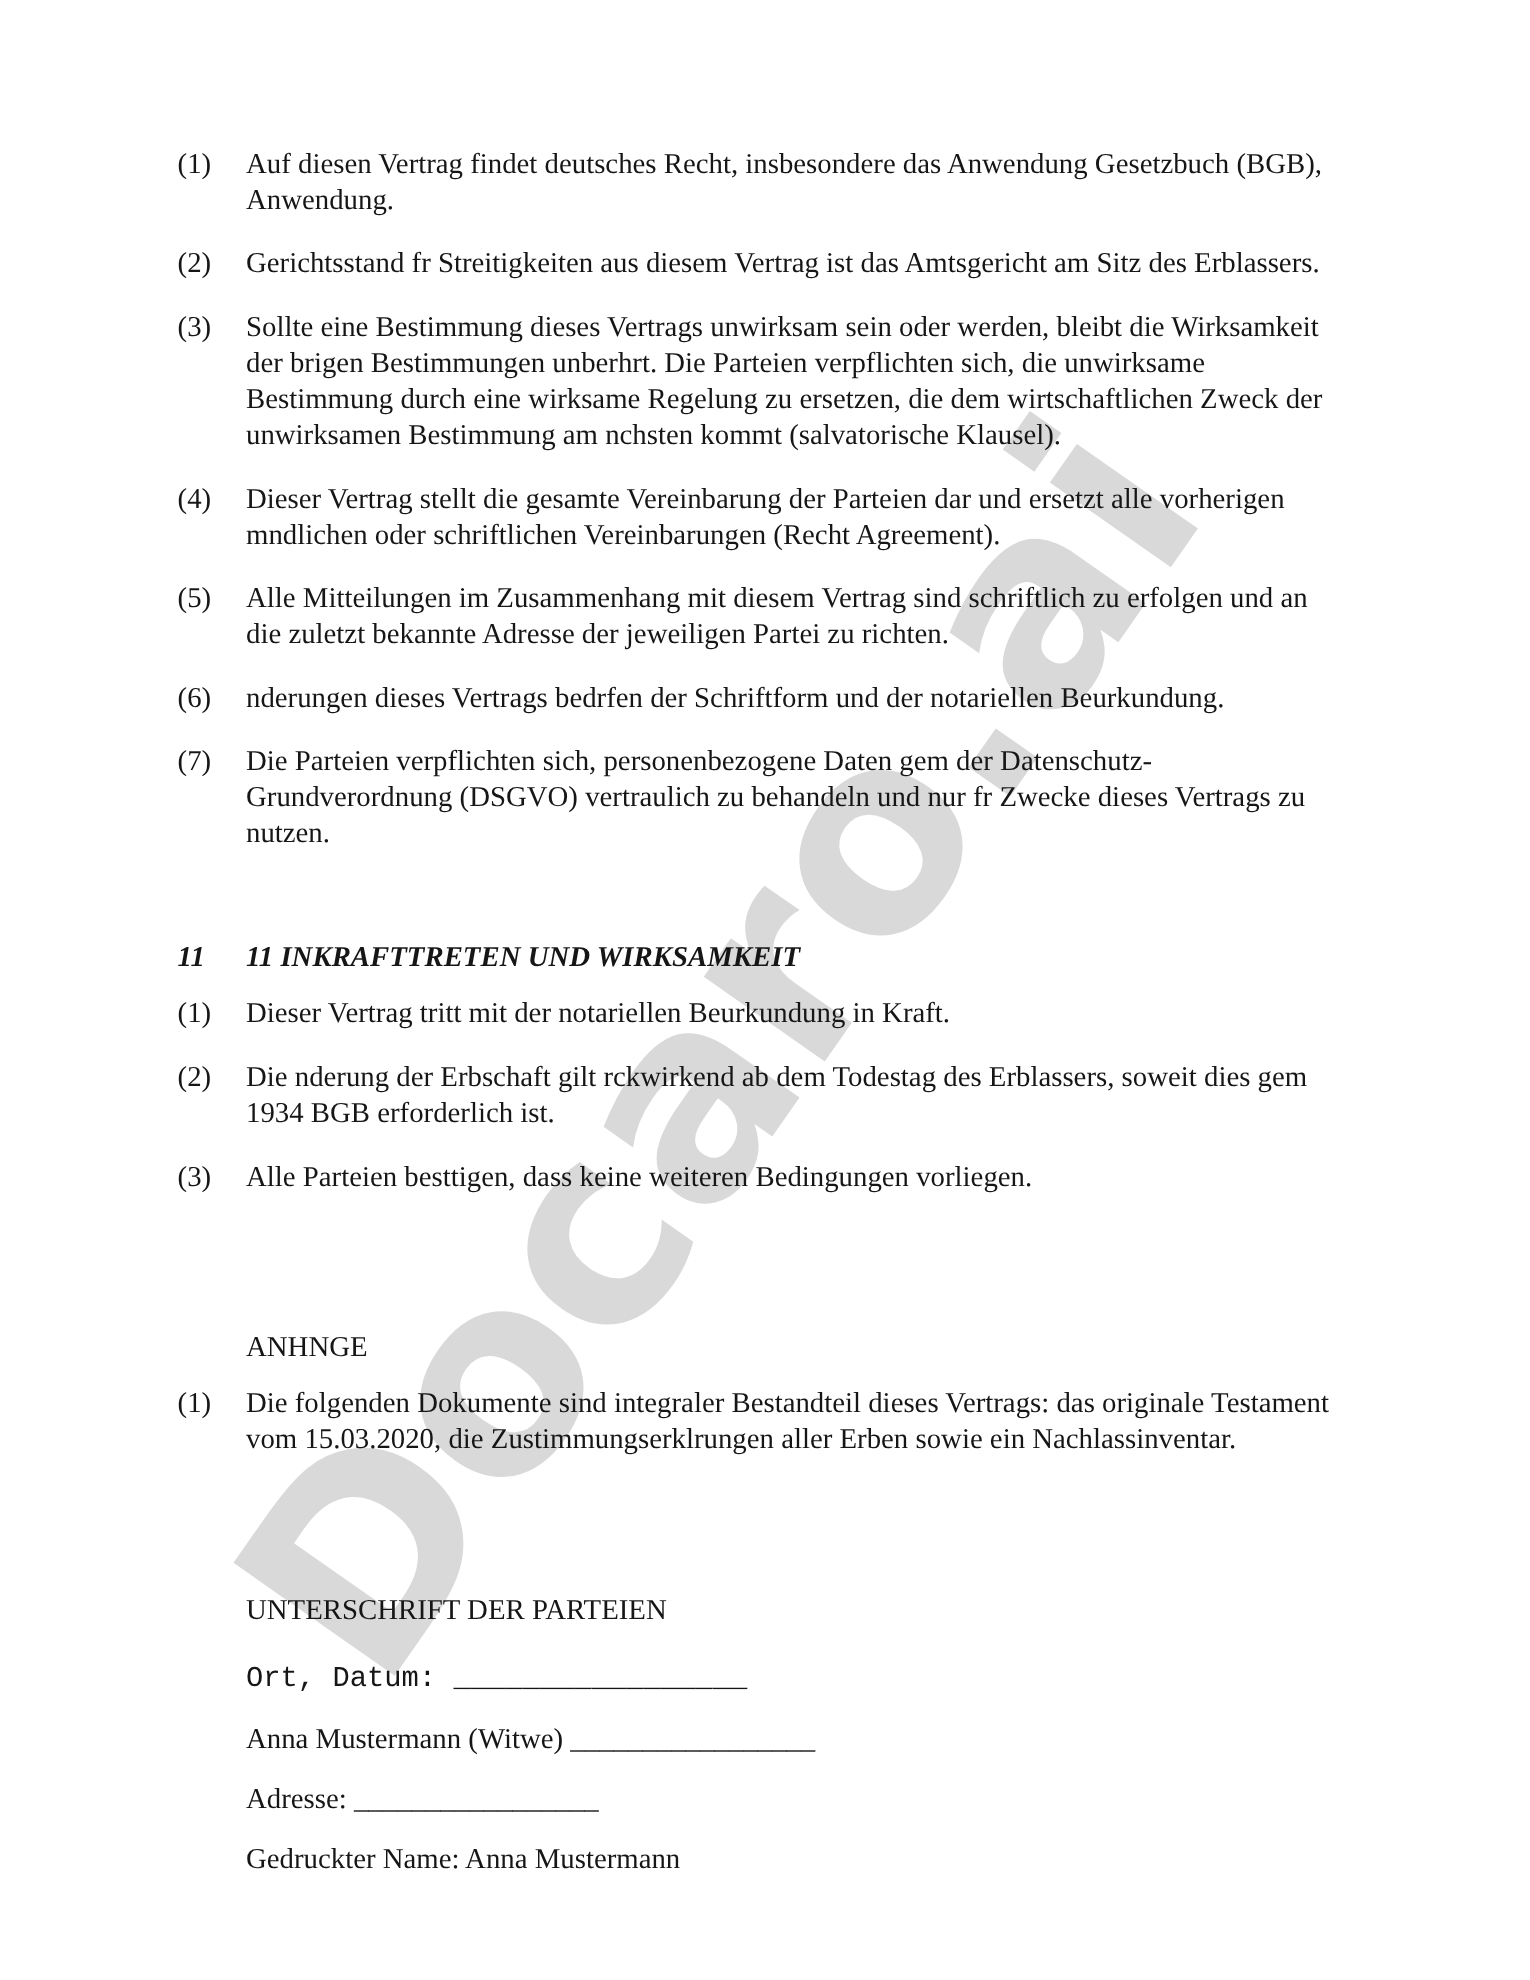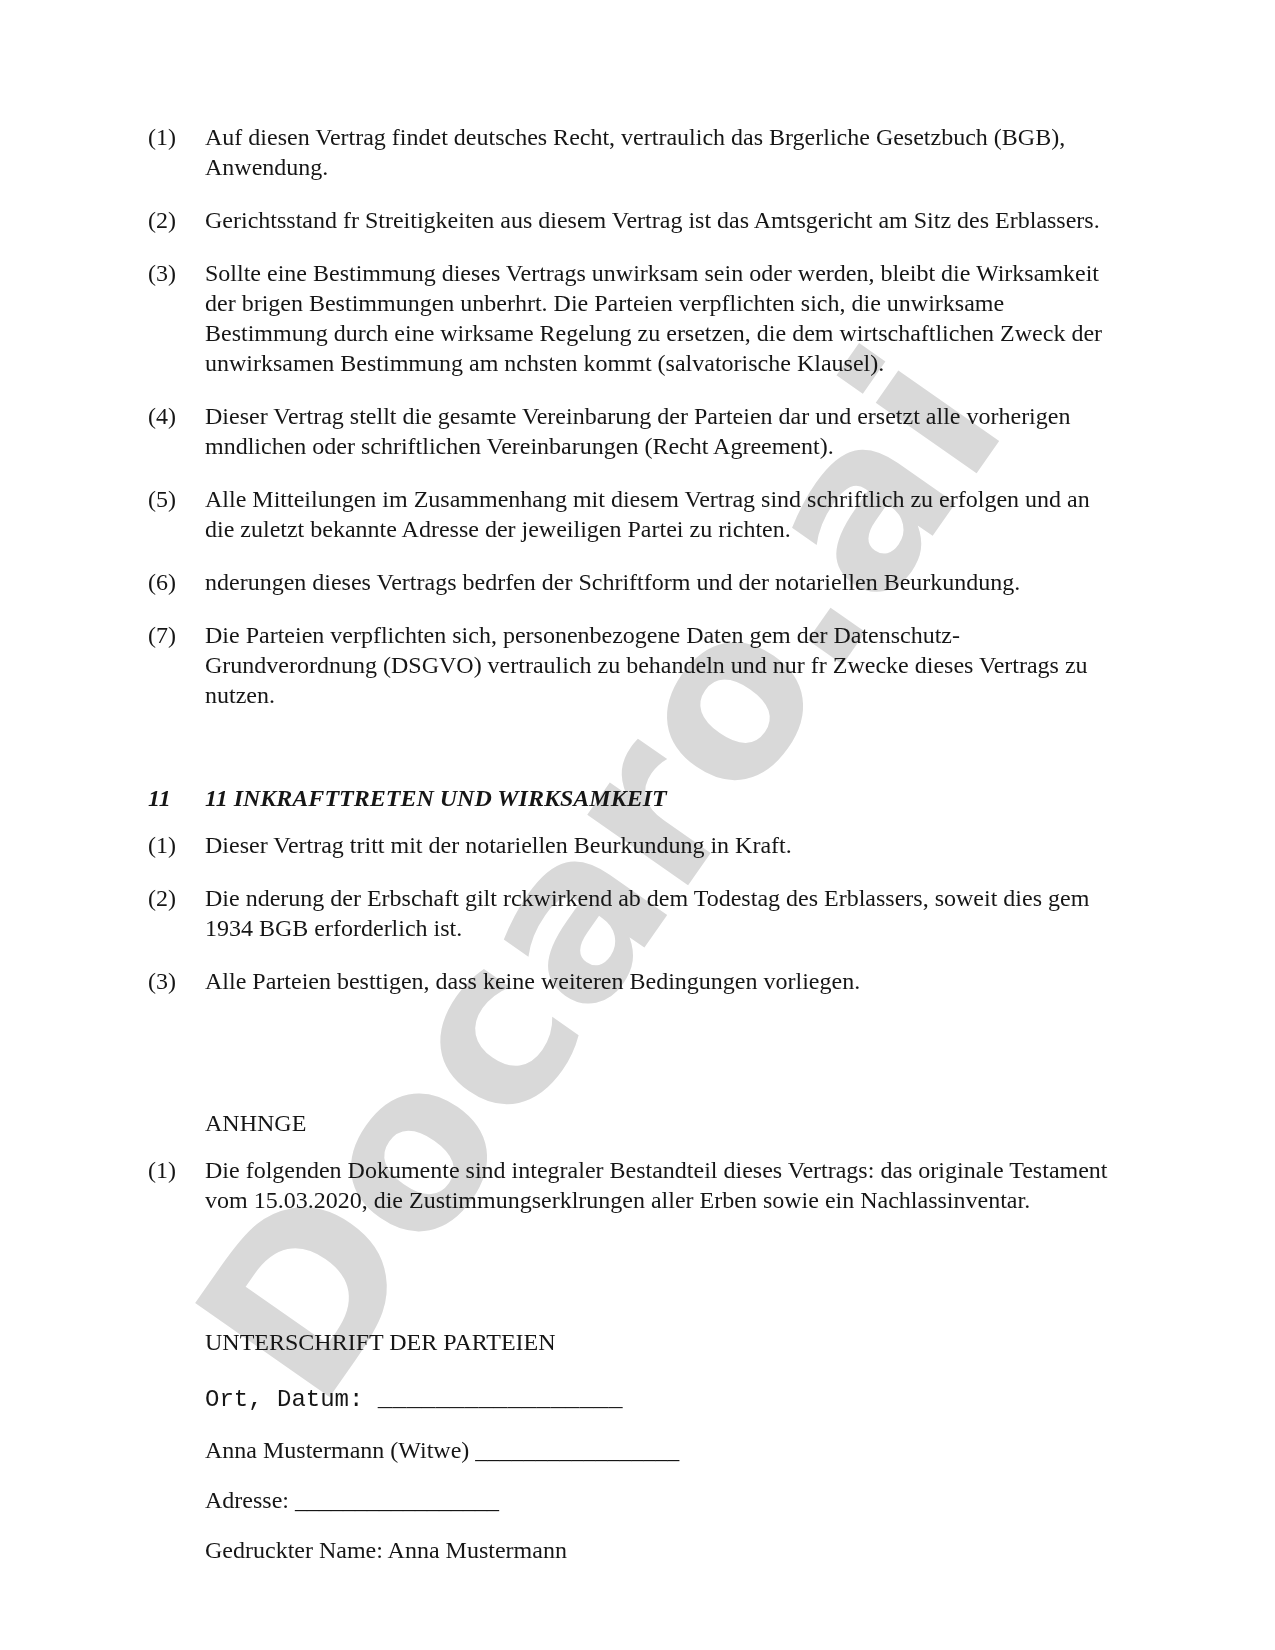--- a/index.html
+++ b/index.html
@@ -84,21 +84,21 @@
 <body>
 
 <div class="page">
 
   <div class="watermark">Docaro.ai</div>
 
   <div class="content">
 
     <div class="clause">
       <span class="marker">(1)</span>
-      <div class="text">Auf diesen Vertrag findet deutsches Recht, vertraulich das Brgerliche Gesetzbuch (BGB),
+      <div class="text">Auf diesen Vertrag findet deutsches Recht, insbesondere das Anwendung Gesetzbuch (BGB),
 Anwendung.</div>
     </div>
     <div class="clause">
       <span class="marker">(2)</span>
       <div class="text">Gerichtsstand fr Streitigkeiten aus diesem Vertrag ist das Amtsgericht am Sitz des Erblassers.</div>
     </div>
     <div class="clause">
       <span class="marker">(3)</span>
       <div class="text">Sollte eine Bestimmung dieses Vertrags unwirksam sein oder werden, bleibt die Wirksamkeit
 der brigen Bestimmungen unberhrt. Die Parteien verpflichten sich, die unwirksame

